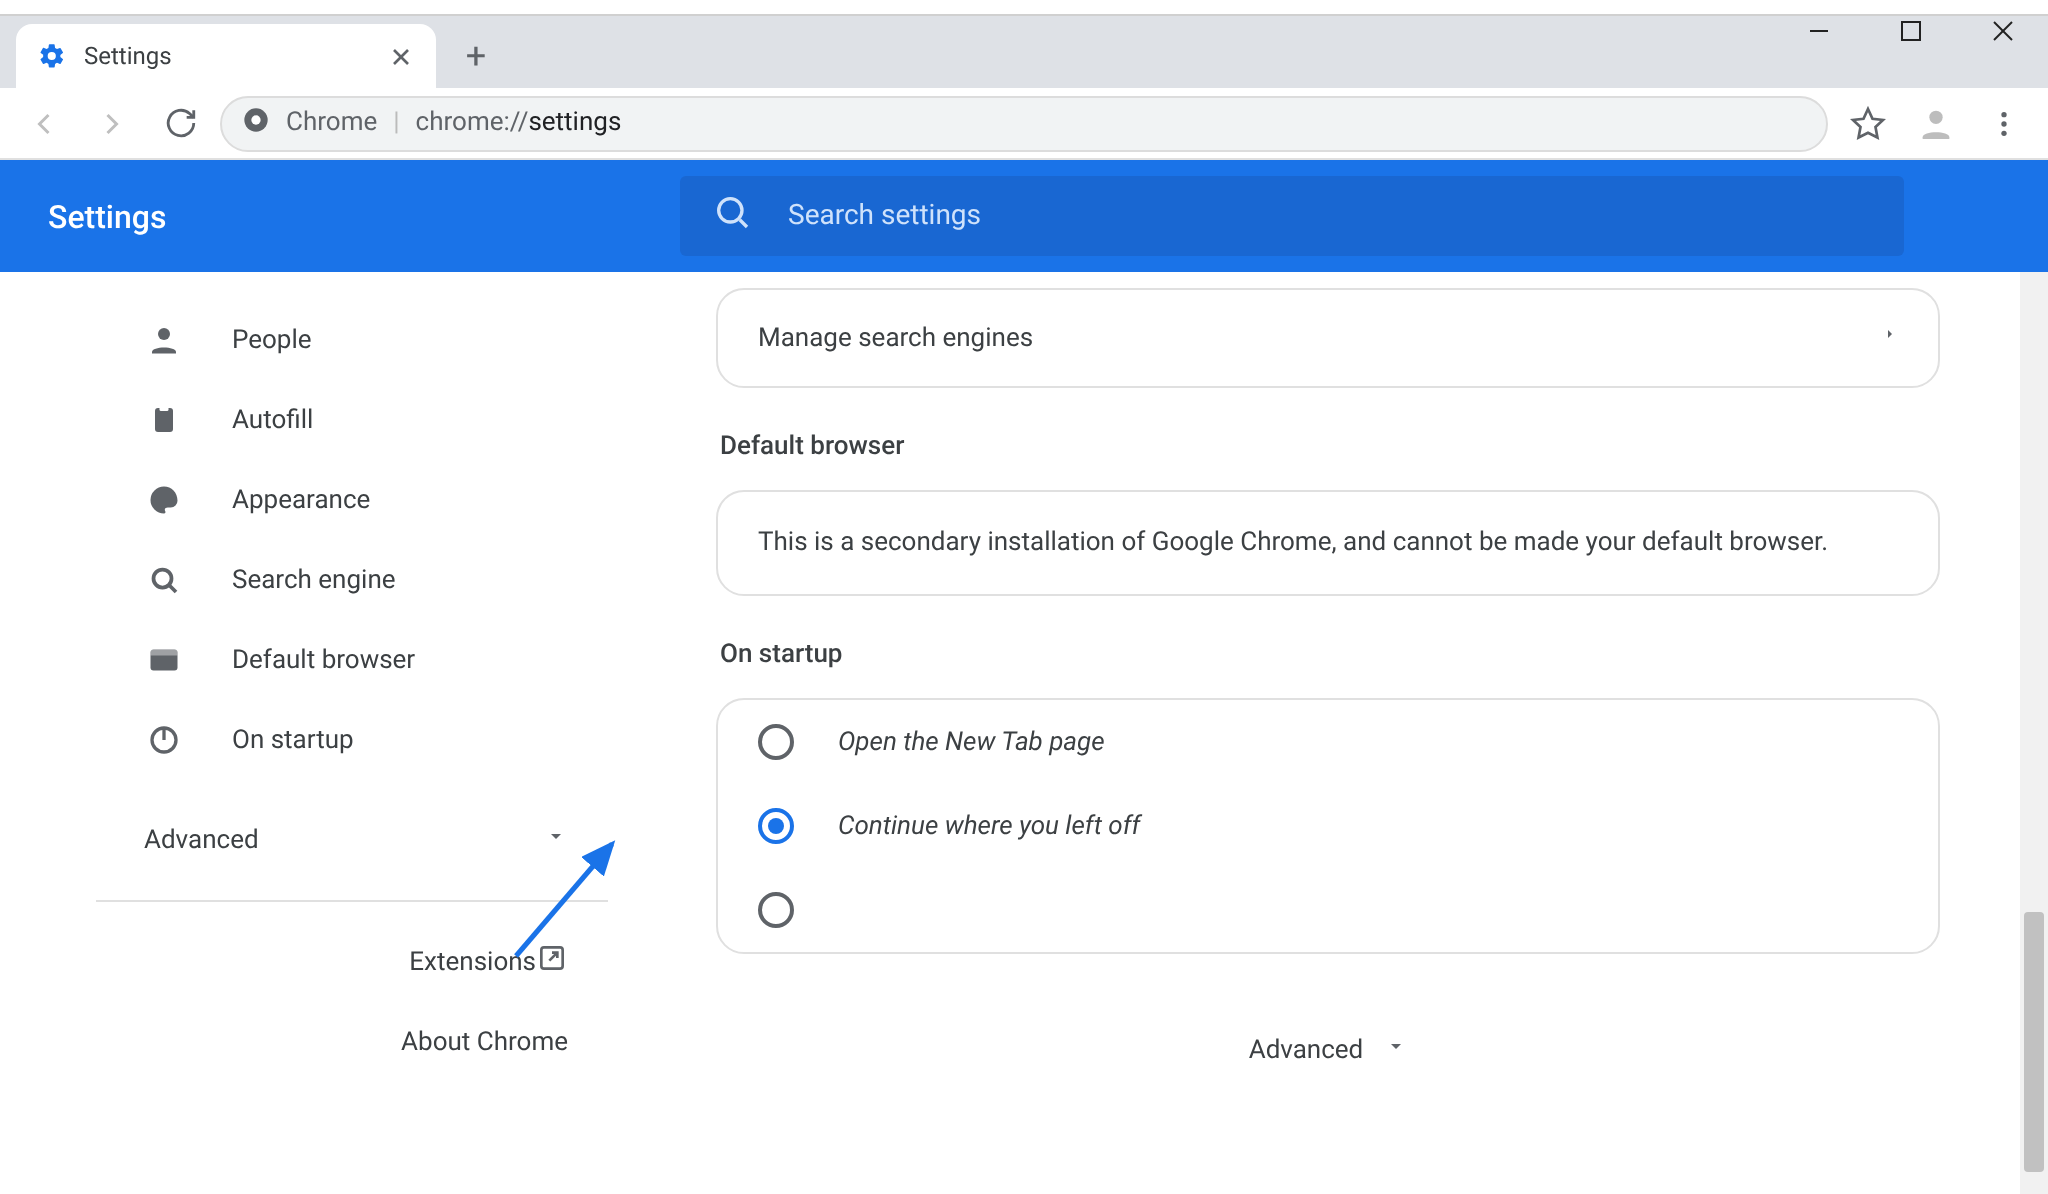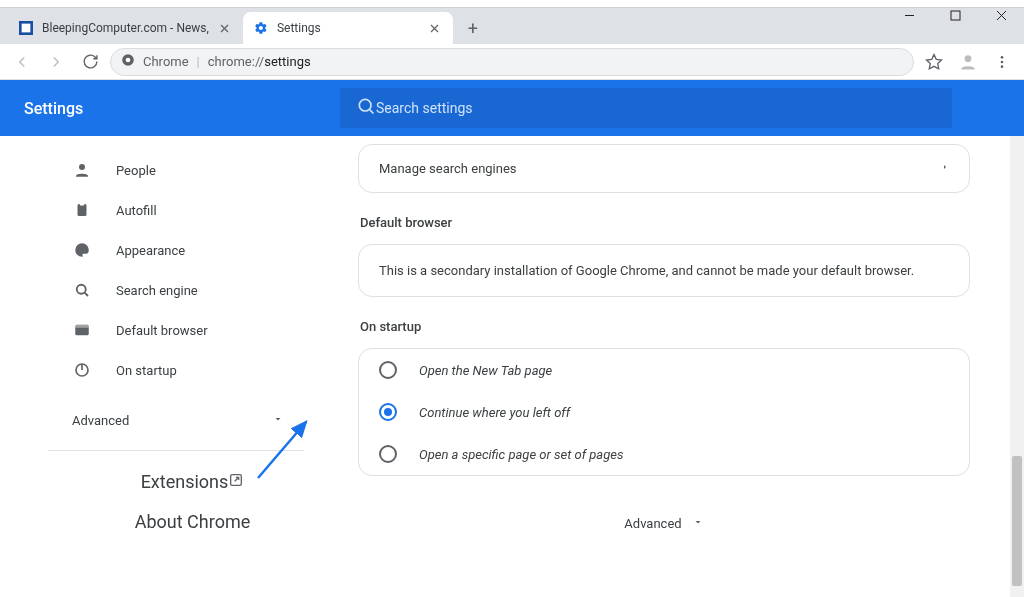--- a/index.html
+++ b/index.html
@@ -28,33 +28,33 @@
   .omnibox { flex:1; height:28px; border:1px solid #dcdcdc; border-radius:14px; display:flex; align-items:center; padding:0 10px; gap:8px; color:#5f6368; font-size:13px; background:#f1f3f4; }
   .omnibox .pre { color:#5f6368; font-size:13px; }
   .omnibox .path { color:#202124; }
   .omnibox .sep { color:#bbb; }
   .tool-icon { width:28px; height:28px; display:flex; align-items:center; justify-content:center; color:#5f6368; }
 
   
   .blue-header { height:56px; background:#1a73e8; display:flex; align-items:center; padding-left:24px; }
   .blue-header .settings-title { color:#fff; font-size:16px; font-weight:500; width:244px; }
   .searchbox-wrap { flex:1; display:flex; justify-content:center; }
-  .searchbox { width:612px; height:40px; background:#1967d2; border-radius:3px; display:flex; align-items:center; padding:0 16px; }
+  .searchbox { width:612px; height:40px; background:#1967d2; border-radius:3px; display:flex; align-items:center; padding:0 16px; gap:18px; }
   .searchbox input { flex:1; background:transparent; border:none; outline:none; color:#fff; font-size:14px; }
   .searchbox input::placeholder { color:#cfe2fb; }
   .searchbox .search-icon { color:#cfe2fb; }
 
   
   .content { display:flex; height:calc(597px - 8px - 36px - 36px - 56px); background:#fff; position:relative;padding-left:48px; }
   .sidebar { width:256px; padding-top:14px; }
   .nav-item { height:40px; display:flex; align-items:center; padding-left:24px; gap:24px; font-size:13px; color:#3c4043; }
   .nav-item .nav-icon { width:20px; color:#5f6368; display:flex; justify-content:center; }
   .nav-item.advanced { justify-content:space-between; padding-right:20px; margin-top:10px; }
   .nav-divider { height:1px; background:#e0e0e0; margin:10px 0; }
-  .nav-footer-item { height:40px; display:flex; align-items:center; justify-content:center; padding:0 20px 0 24px; font-size:18px; color:#3c4043;margin-left:29px; }
+  .nav-footer-item { height:40px; display:flex; align-items:center; justify-content:flex-end; padding:0 20px 0 24px; font-size:13px; color:#3c4043;margin-left:29px; }
 
   .main { flex:1; overflow:auto; padding:0 0 20px 0; position:relative; }
   .main-inner { width:612px; margin:0 auto; }
   .card { background:#fff; border:1px solid #e0e0e0; border-radius:14px; margin-bottom:22px; }
   .row { padding:16px 20px; font-size:13px; color:#3c4043; display:flex; align-items:center; justify-content:space-between; }
   .section-title { font-size:13px; color:#3c4043; font-weight:500; margin:0 0 14px 2px; }
   .info-row { padding:18px 20px; font-size:13px; color:#3c4043; }
   .radio-row { padding:12px 20px; display:flex; align-items:center; gap:22px; font-size:13px; color:#3c4043;font-style:italic; }
   .radio-outer { width:18px; height:18px; border:2px solid #5f6368; border-radius:50%; display:flex; align-items:center; justify-content:center; }
   .radio-outer.selected { border-color:#1a73e8; }
@@ -87,35 +87,20 @@
     <svg width="11" height="11">
         <line x1="1" y1="1" x2="10" y2="10" stroke-width="1"></line>
         <line x1="10" y1="1" x2="1" y2="10" stroke-width="1"></line>
       </svg>
   </div>
 </div>
 
 <div class="titlebar"></div>
 
 <div class="tabstrip">
-  <div class="tab">
-    <span class="favicon">
-      <svg viewBox="0 0 16 16">
-          <rect width="16" height="16" fill="#1a4ea1"></rect>
-          <rect x="3" y="3" width="10" height="10" fill="#fff"></rect>
-        </svg>
-    </span>
-    <span class="tab-title">BleepingComputer.com - News,</span>
-    <span class="tab-close">
-      <svg width="9" height="9">
-          <line x1="1" y1="1" x2="8" y2="8" stroke="#5f6368" stroke-width="1.3"></line>
-          <line x1="8" y1="1" x2="1" y2="8" stroke="#5f6368" stroke-width="1.3"></line>
-        </svg>
-    </span>
-  </div>
   <div class="tab active">
     <span class="favicon">
       <svg viewBox="0 0 24 24" fill="#1a73e8">
           <path d="M19.14,12.94a7.07,7.07,0,0,0,.05-.94,7.07,7.07,0,0,0-.05-.94l2.11-1.65a.5.5,0,0,0,.12-.64l-2-3.46a.5.5,0,0,0-.6-.22l-2.49,1a7,7,0,0,0-1.62-.94l-.38-2.65A.5.5,0,0,0,13.8,2H9.8a.5.5,0,0,0-.49.42L8.93,5.07a7,7,0,0,0-1.62.94l-2.49-1a.5.5,0,0,0-.6.22l-2,3.46a.5.5,0,0,0,.12.64L4.45,11a7.07,7.07,0,0,0-.05.94,7.07,7.07,0,0,0,.05.94L2.34,14.53a.5.5,0,0,0-.12.64l2,3.46a.5.5,0,0,0,.6.22l2.49-1a7,7,0,0,0,1.62.94l.38,2.65a.5.5,0,0,0,.49.42h4a.5.5,0,0,0,.49-.42l.38-2.65a7,7,0,0,0,1.62-.94l2.49,1a.5.5,0,0,0,.6-.22l2-3.46a.5.5,0,0,0-.12-.64ZM11.8,15.5A3.5,3.5,0,1,1,15.3,12,3.5,3.5,0,0,1,11.8,15.5Z"></path>
         </svg>
     </span>
     <span class="tab-title">Settings</span>
     <span class="tab-close">
       <svg width="9" height="9">
           <line x1="1" y1="1" x2="8" y2="8" stroke="#5f6368" stroke-width="1.3"></line>
@@ -291,21 +276,20 @@
           <span>Open the New Tab page</span>
         </div>
         <div class="radio-row">
           <span class="radio-outer selected">
               <span class="radio-inner"></span>
             </span>
           <span>Continue where you left off</span>
         </div>
         <div class="radio-row">
           <span class="radio-outer"></span>
-          <span>Open a specific page or set of pages</span>
         </div>
       </div>
 
       <div class="advanced-footer">
         <span>Advanced</span>
         <span><svg width="12" height="12" viewBox="0 0 24 24" fill="#5f6368">
               <polygon points="7 10 12 15 17 10"></polygon>
             </svg></span>
       </div>
 

